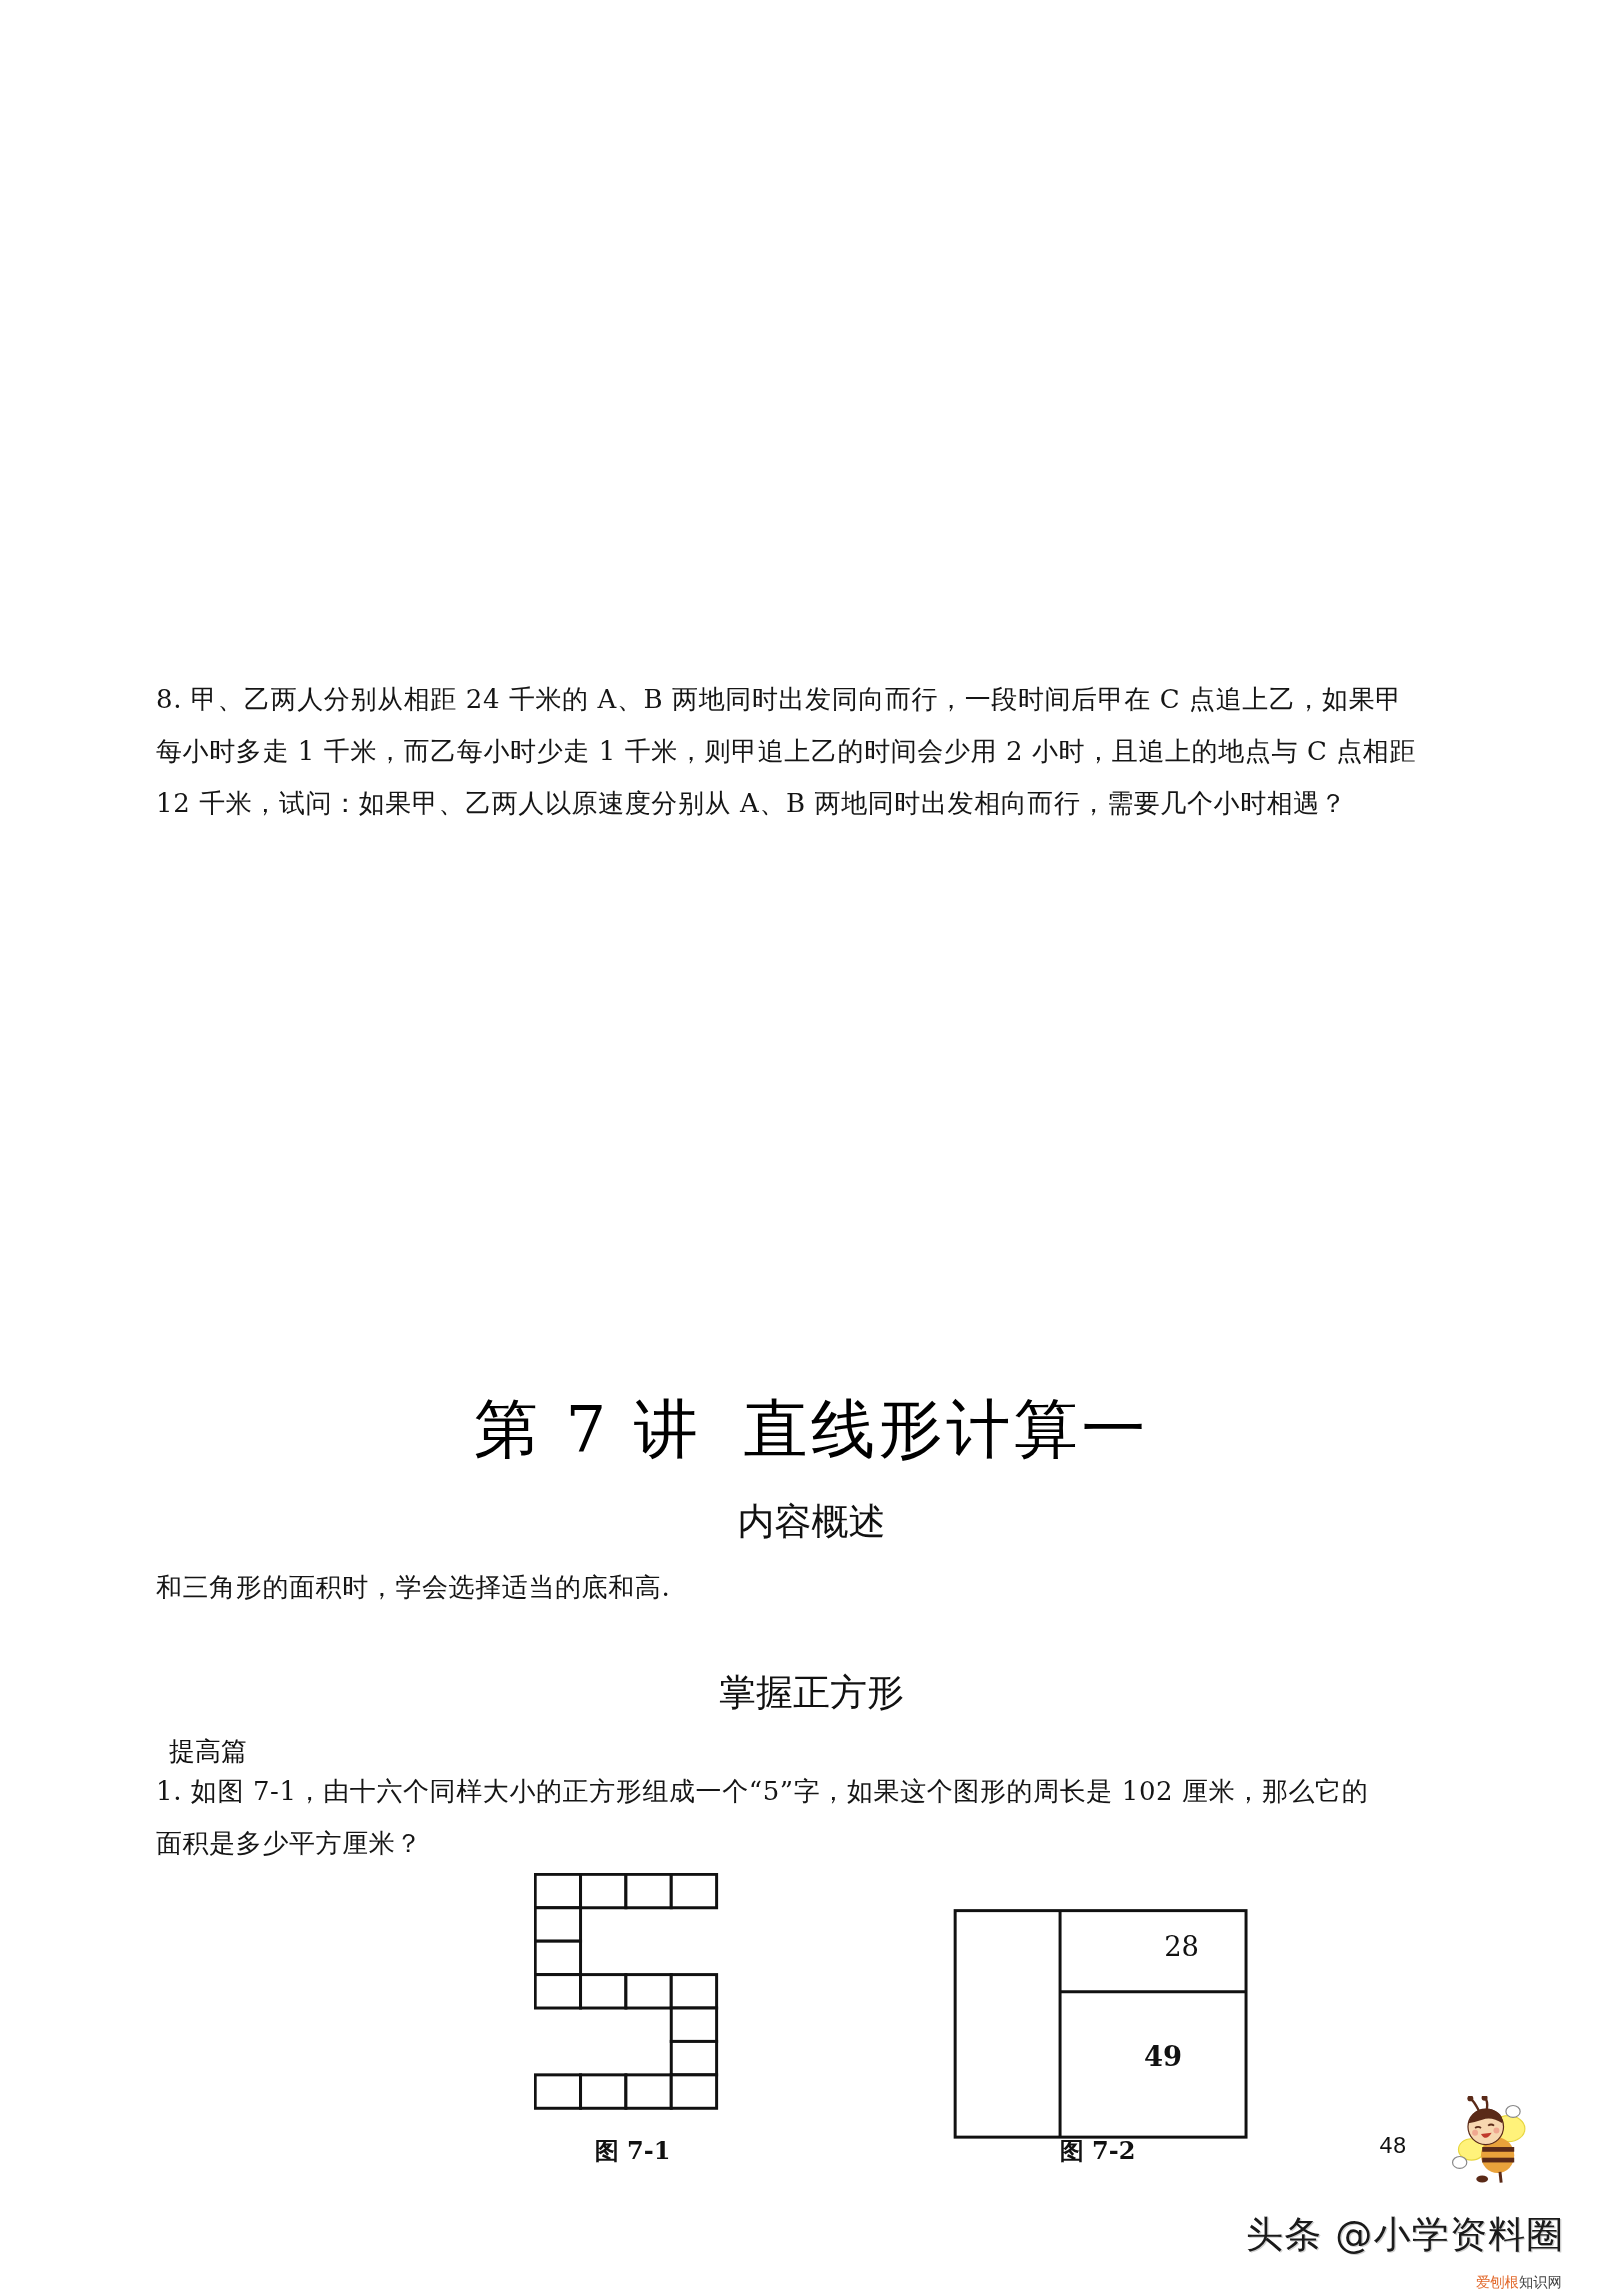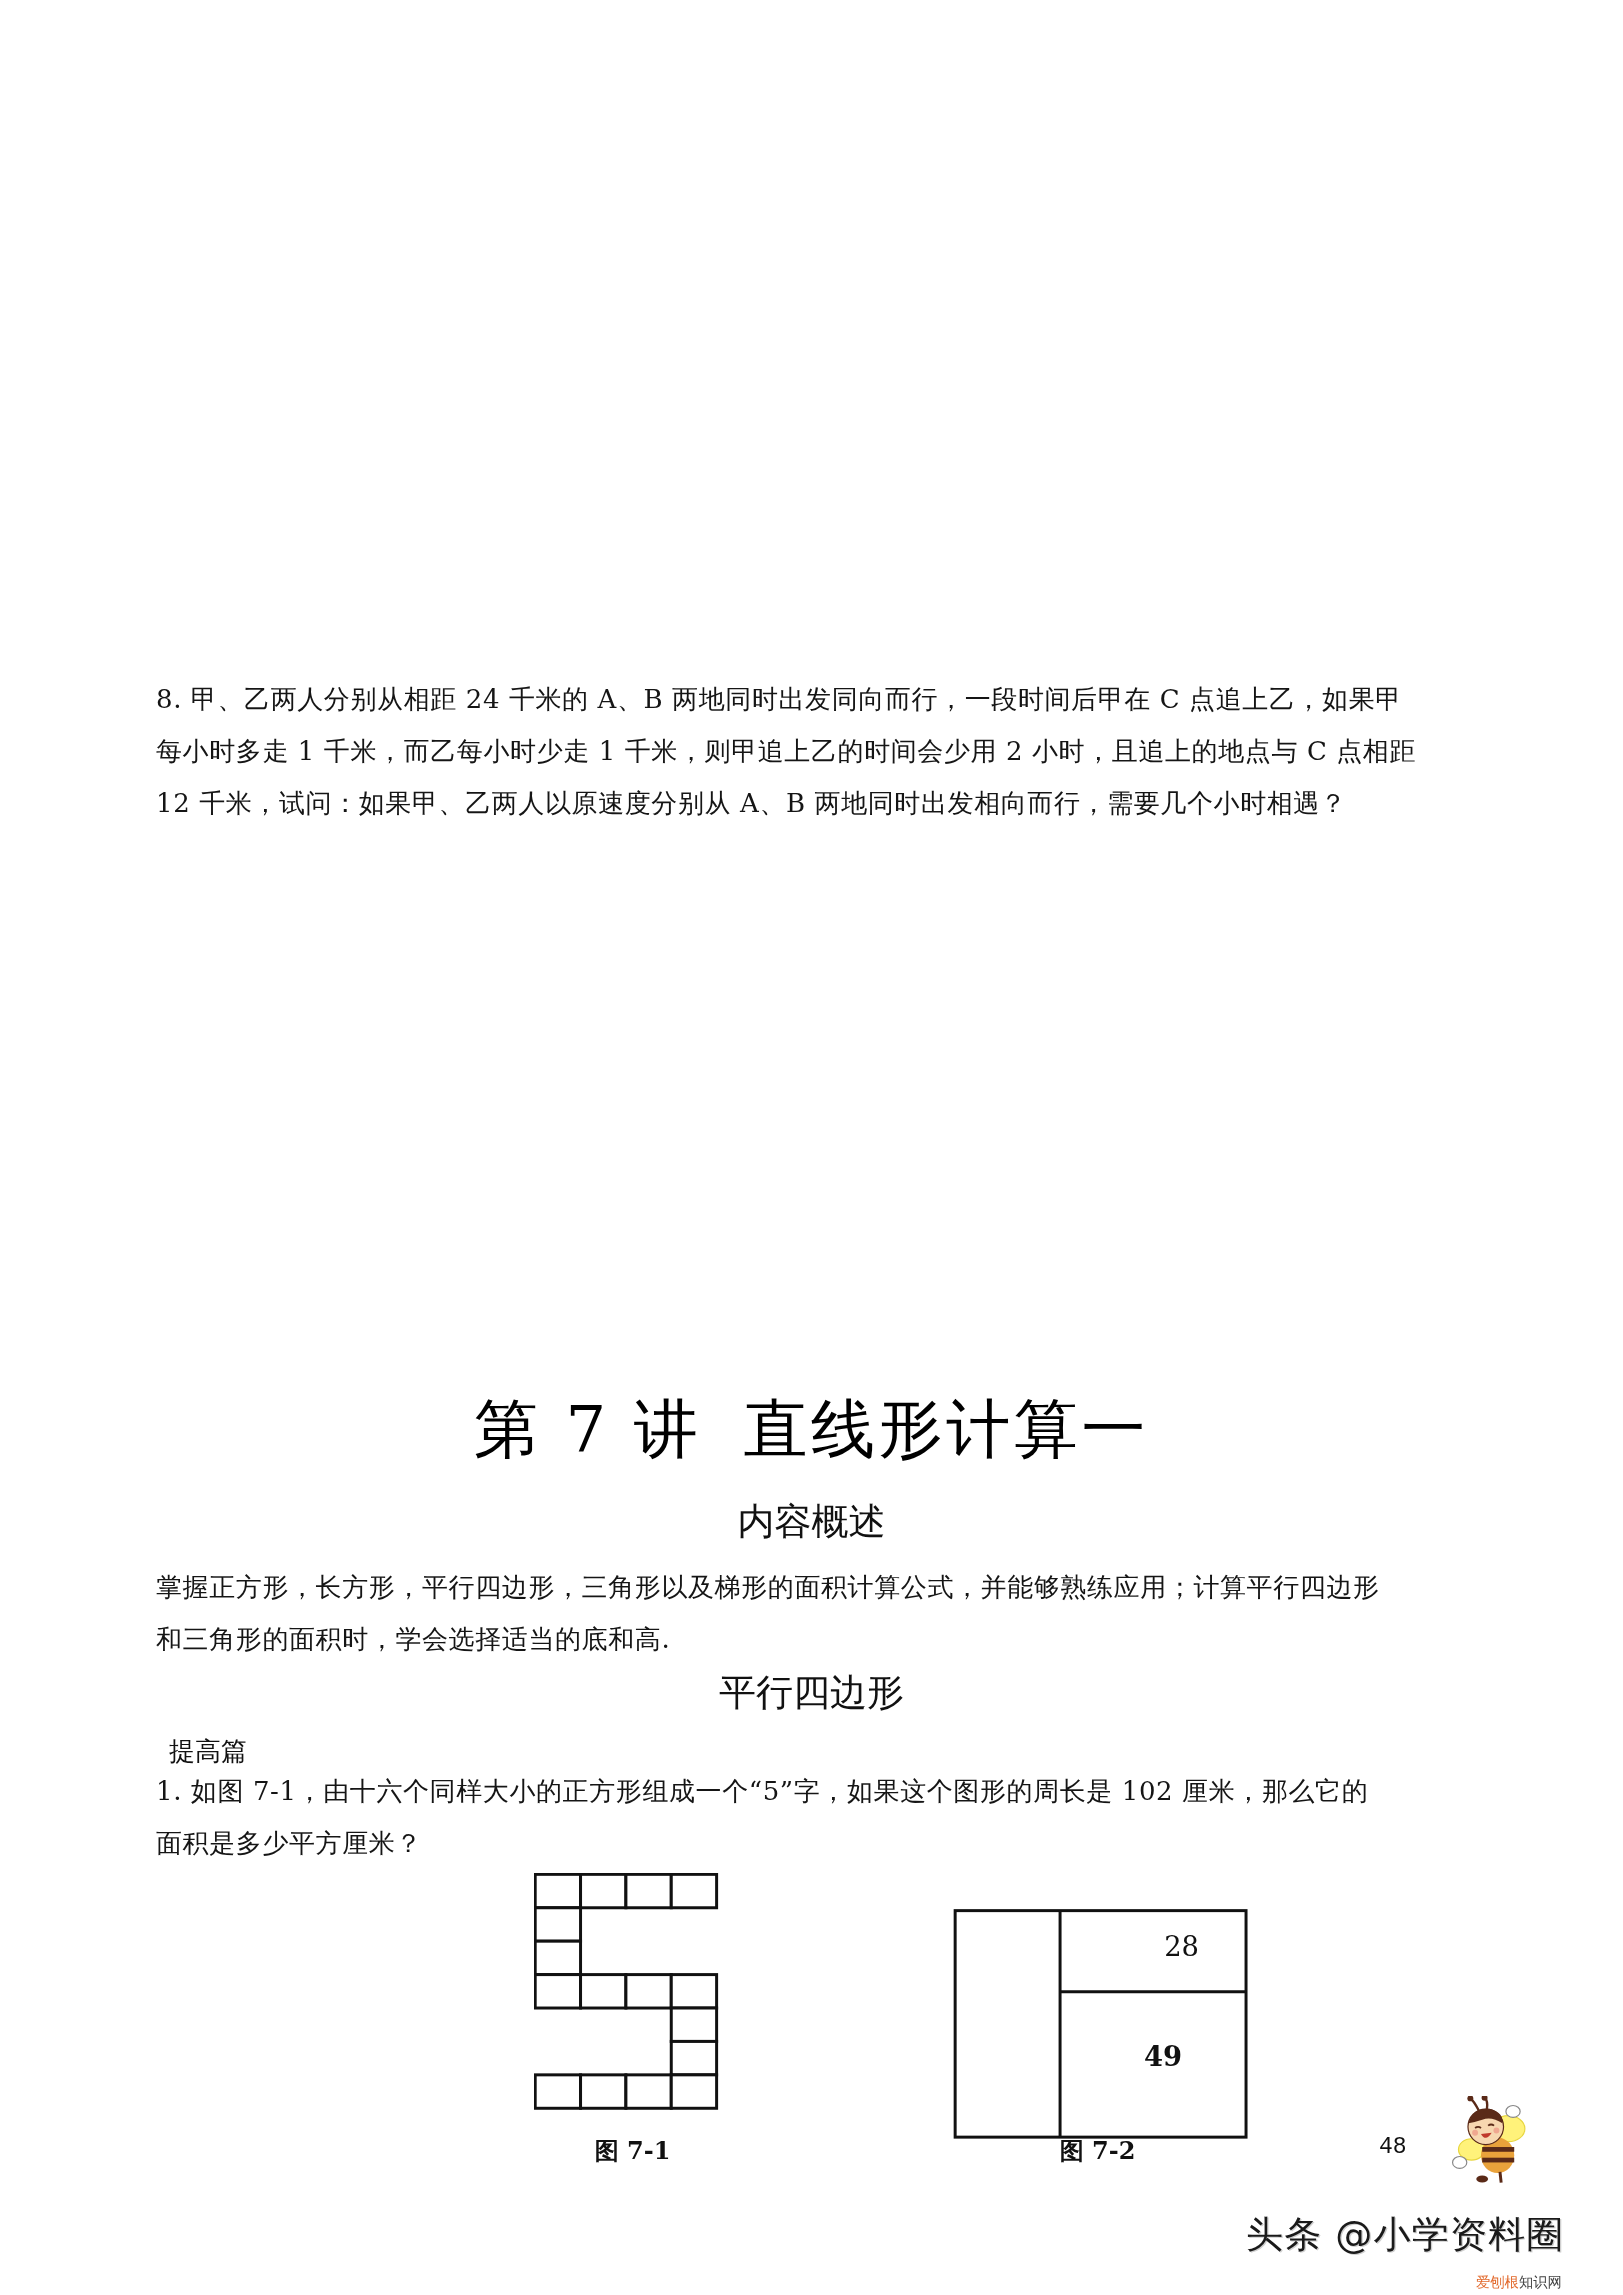--- a/index.html
+++ b/index.html
@@ -123,25 +123,24 @@
   <span class="line">12 千米，试问：如果甲、乙两人以原速度分别从 A、B 两地同时出发相向而行，需要几个小时相遇？</span>
 </div>
 
 <div class="chapter-title">
   <span>第 7 讲</span><span class="gap"></span><span>直线形计算一</span>
 </div>
 
 <div class="section-heading" style="top:1498px;">内容概述</div>
 
 <div class="para" style="top:1561px;">
-  <span class="line">掌握正方形，长方形，平行四边形，三角形以及梯形的面积计算公式，并能够熟练应用；计算平行四边形</span>
   <span class="line">和三角形的面积时，学会选择适当的底和高.</span>
 </div>
 
-<div class="section-heading" style="top:1669px;">平行四边形</div>
+<div class="section-heading" style="top:1669px;">掌握正方形</div>
 
 <div class="sub-heading" style="top:1733px;margin-left:13px;">提高篇</div>
 
 <div class="para" style="top:1765px;">
   <span class="line">1.  如图 7-1，由十六个同样大小的正方形组成一个“5”字，如果这个图形的周长是 102 厘米，那么它的</span>
   <span class="line">面积是多少平方厘米？</span>
 </div>
 
 <div class="fig71">
   <svg width="185" height="239" viewBox="0 0 310 400">

